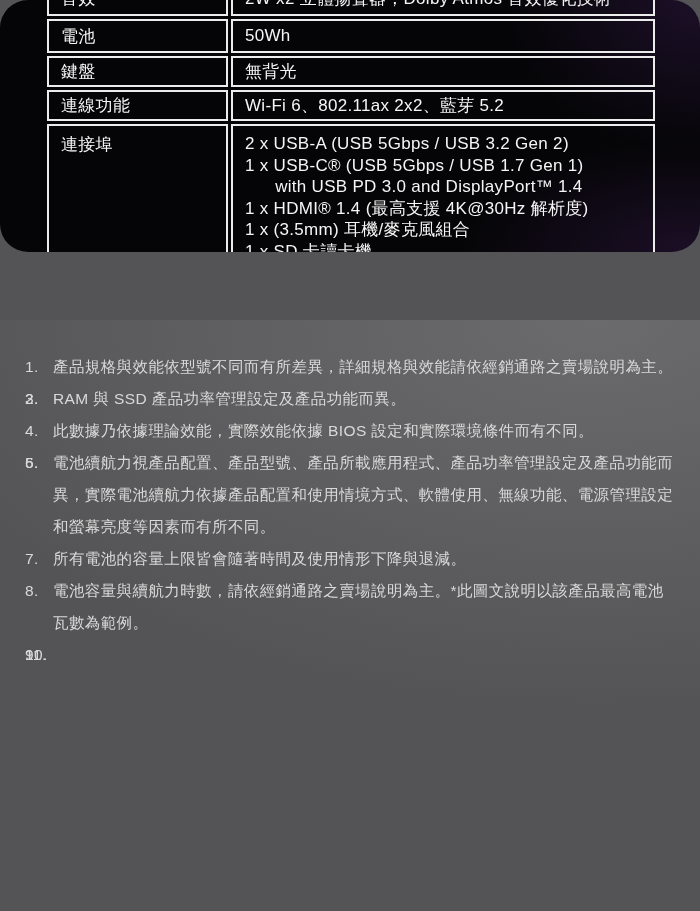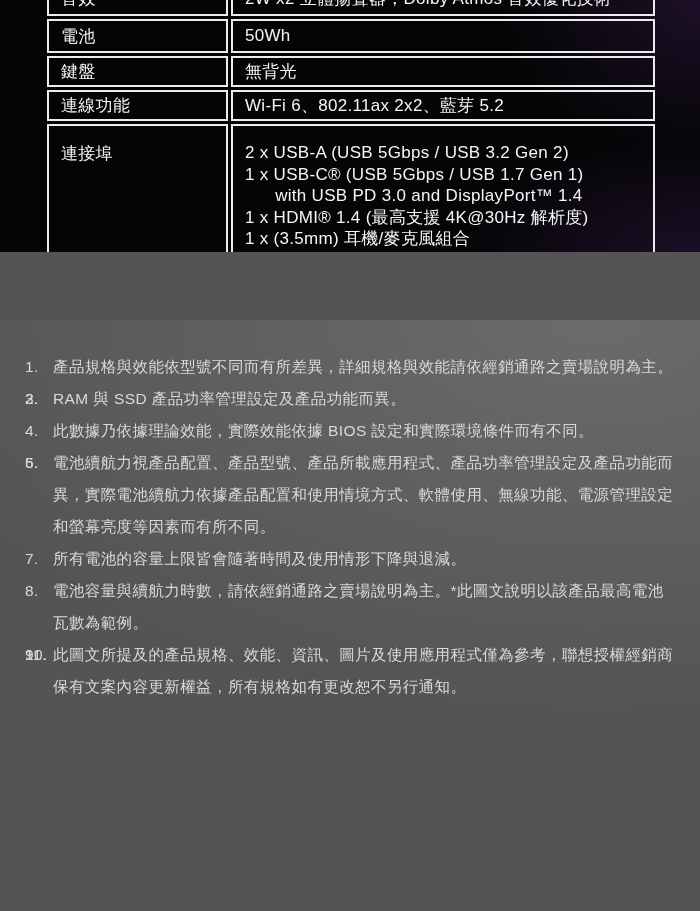--- a/index.html
+++ b/index.html
@@ -19,20 +19,21 @@
   
   .top-section {
     position: relative;
     width: 700px;
     height: 252px;
     overflow: hidden;
     background:
       radial-gradient(ellipse 280px 220px at 100% 0%, rgba(84, 40, 118, 0.30), rgba(0,0,0,0) 70%),
       radial-gradient(ellipse 320px 160px at 98% 100%, rgba(92, 42, 126, 0.26), rgba(0,0,0,0) 70%),
       #050507;
+    border-radius: 28px;
   }
   table.spec-table {
     position: absolute;
     left: 44px;
     top: -22px;
     border-collapse: separate;
     border-spacing: 3px;
     table-layout: fixed;
     width: 611px;
   }
@@ -48,21 +49,21 @@
   }
   td.col-label { width: 181px; }
   td.col-value { width: 424px; }
   tr.row-audio td    { height: 35px; }
   tr.row-battery td  { height: 34px; }
   tr.row-keyboard td { height: 30px; }
   tr.row-wireless td { height: 30px; }
   tr.row-ports td {
     height: 145px;
     vertical-align: top;
-    padding-top: 16px;
+    padding-top: 7px;
   }
   .port-line {
     white-space: pre-wrap;
     line-height: 21.5px;
     font-size: 17px;
   }
   
   .notes-section {
     position: absolute;
     left: 0;
@@ -159,17 +160,16 @@
       <span>電池容量與續航力時數，請依經銷通路之賣場說明為主。*此圖文說明以該產品最高電池瓦數為範例。</span>
     </div>
     <div class="note-item">
       <span class="note-number">9.</span>
     </div>
     <div class="note-item">
       <span class="note-number">10.</span>
     </div>
     <div class="note-item">
       <span class="note-number">11.</span>
-      <span>此圖文所提及的產品規格、效能、資訊、圖片及使用應用程式僅為參考，聯想授權經銷商保有文案內容更新權益，所有規格如有更改恕不另行通知。</span>
     </div>
   </div>
 
 </div>
 
 </body></html>

